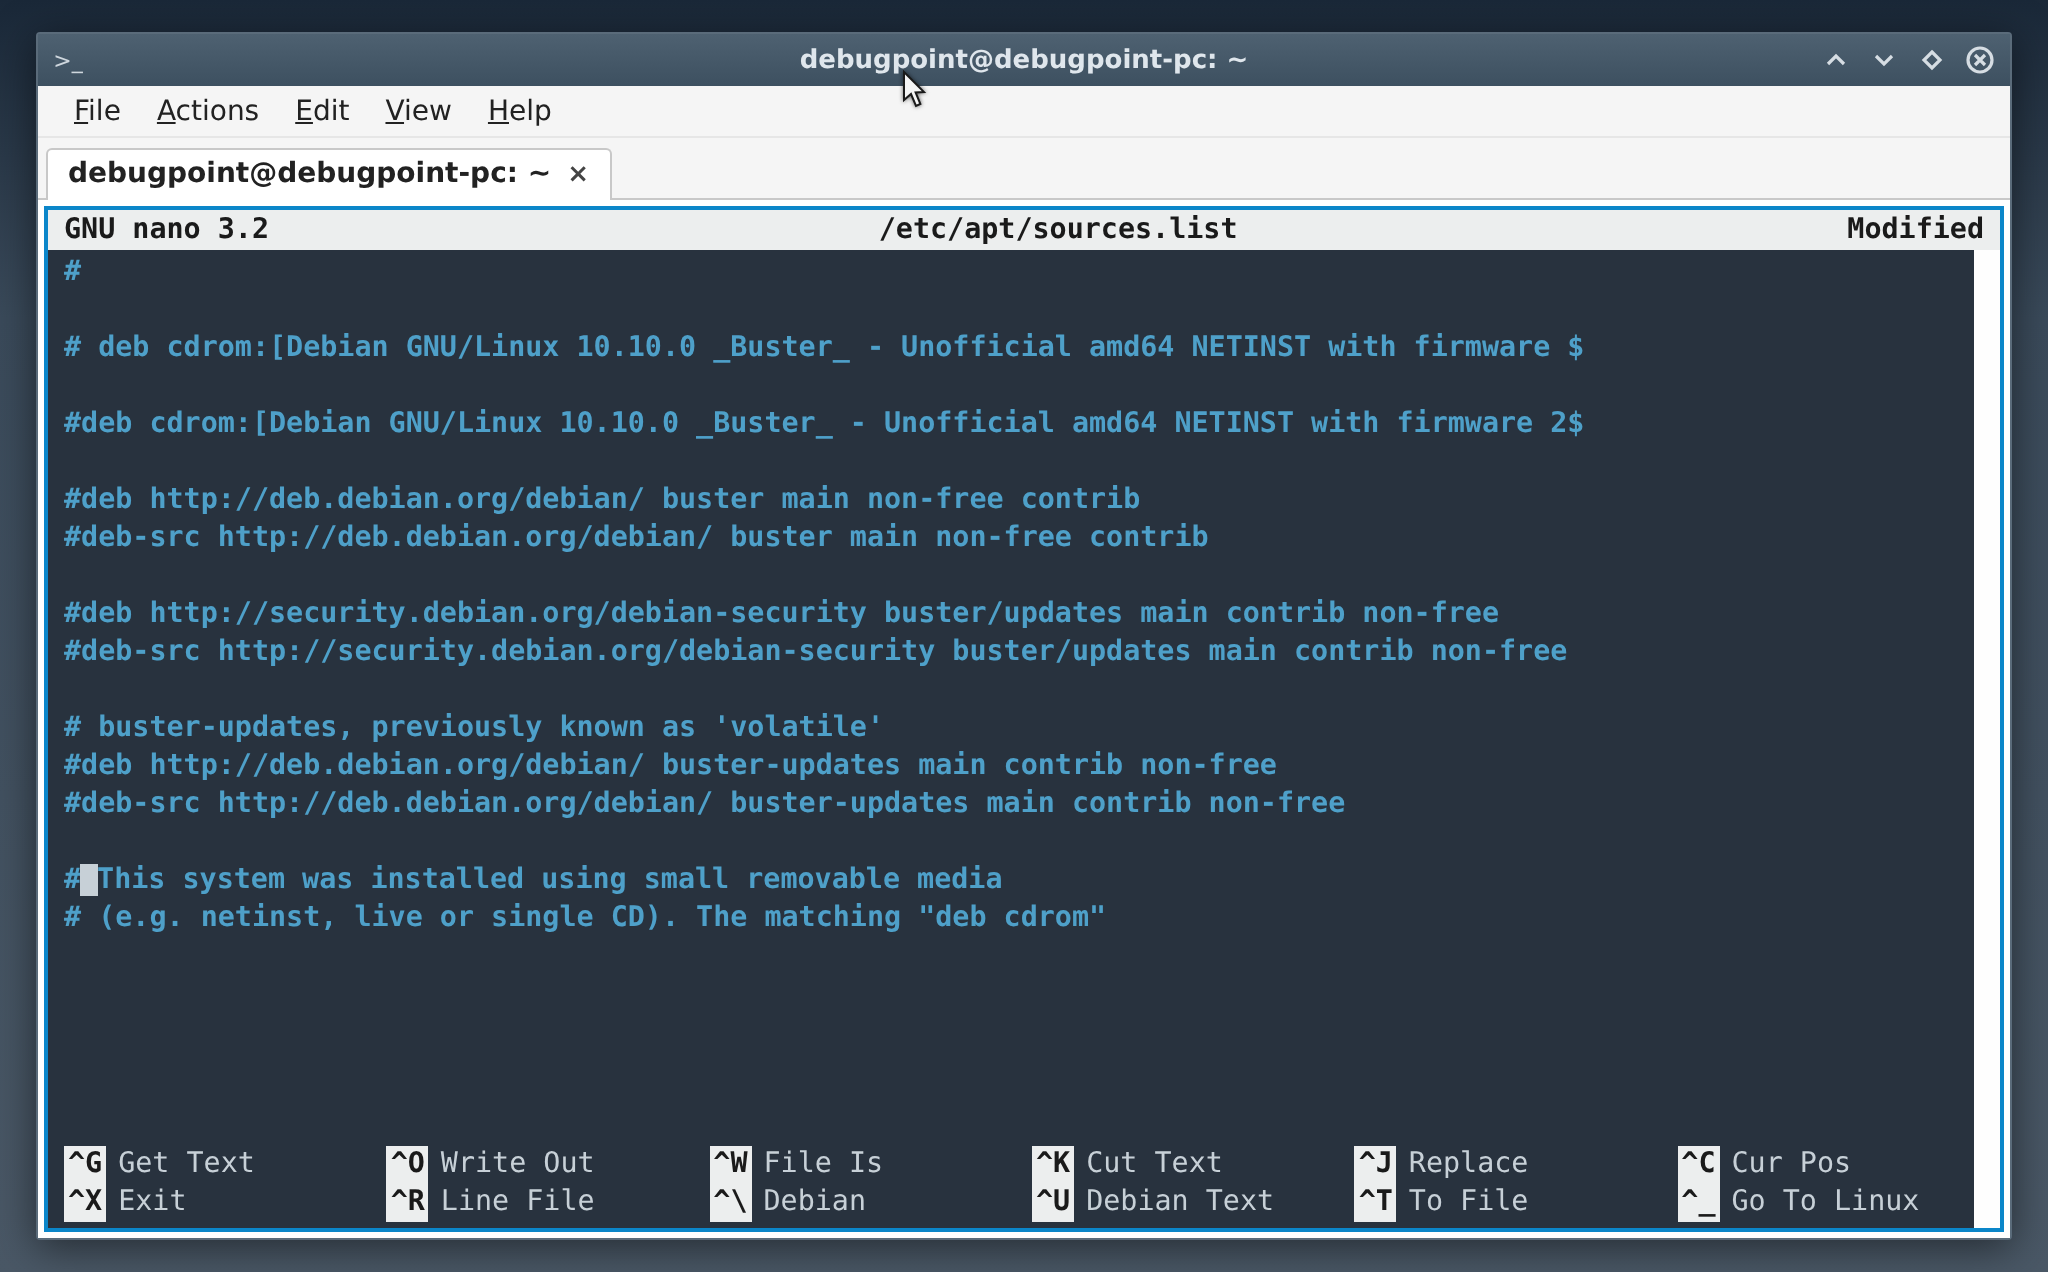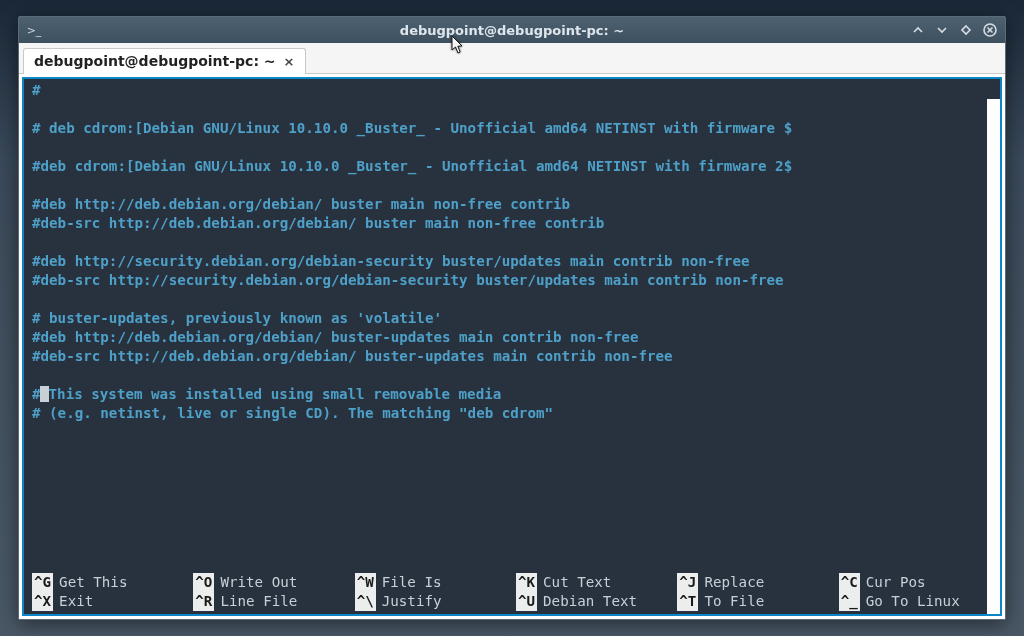--- a/index.html
+++ b/index.html
@@ -222,35 +222,47 @@
         </span>
       <span class="tb-btn">
           <svg width="14" height="14" viewBox="0 0 14 14">
             <circle cx="7" cy="7" r="6" fill="none" stroke="currentColor" stroke-width="1.6"></circle>
             <path d="M4.5 4.5 L9.5 9.5 M9.5 4.5 L4.5 9.5" stroke="currentColor" stroke-width="1.6"></path>
           </svg>
         </span>
     </div>
   </div>
 
+  <div class="menubar">
+    <span class="menu-item"><span class="ul">F</span><span>ile</span></span>
+    <span class="menu-item"><span class="ul">A</span><span>ctions</span></span>
+    <span class="menu-item"><span class="ul">E</span><span>dit</span></span>
+    <span class="menu-item"><span class="ul">V</span><span>iew</span></span>
+    <span class="menu-item"><span class="ul">H</span><span>elp</span></span>
+  </div>
 
   <div class="tabbar">
     <div class="tab">
       <span>debugpoint@debugpoint-pc: ~</span>
       <span class="tab-close">×</span>
     </div>
   </div>
 
   <div class="terminal-wrap">
     <div class="terminal">
+      <div class="nano-header">
+        <span class="left">GNU nano 3.2</span>
+        <span class="center">/etc/apt/sources.list</span>
+        <span class="right">Modified</span>
+      </div>
       <div class="editor" id="editor"><div class="line">#</div><div class="line"></div><div class="line"># deb cdrom:[Debian GNU/Linux 10.10.0 _Buster_ - Unofficial amd64 NETINST with firmware $</div><div class="line"></div><div class="line">#deb cdrom:[Debian GNU/Linux 10.10.0 _Buster_ - Unofficial amd64 NETINST with firmware 2$</div><div class="line"></div><div class="line">#deb http://deb.debian.org/debian/ buster main non-free contrib</div><div class="line">#deb-src http://deb.debian.org/debian/ buster main non-free contrib</div><div class="line"></div><div class="line">#deb http://security.debian.org/debian-security buster/updates main contrib non-free</div><div class="line">#deb-src http://security.debian.org/debian-security buster/updates main contrib non-free</div><div class="line"></div><div class="line"># buster-updates, previously known as 'volatile'</div><div class="line">#deb http://deb.debian.org/debian/ buster-updates main contrib non-free</div><div class="line">#deb-src http://deb.debian.org/debian/ buster-updates main contrib non-free</div><div class="line"></div><div class="line"><span>#</span><span class="cursor"></span><span>This system was installed using small removable media</span></div><div class="line"># (e.g. netinst, live or single CD). The matching "deb cdrom"</div></div>
       <div class="nano-footer" id="footer">
           <div class="sc">
             <span class="key">^G</span>
-            <span>Get This</span>
+            <span>Get Text</span>
           </div>
           <div class="sc">
             <span class="key">^O</span>
             <span>Write Out</span>
           </div>
           <div class="sc">
             <span class="key">^W</span>
             <span>File Is</span>
           </div>
           <div class="sc">
@@ -268,21 +280,21 @@
           <div class="sc">
             <span class="key">^X</span>
             <span>Exit</span>
           </div>
           <div class="sc">
             <span class="key">^R</span>
             <span>Line File</span>
           </div>
           <div class="sc">
             <span class="key">^\</span>
-            <span>Justify</span>
+            <span>Debian</span>
           </div>
           <div class="sc">
             <span class="key">^U</span>
             <span>Debian Text</span>
           </div>
           <div class="sc">
             <span class="key">^T</span>
             <span>To File</span>
           </div>
           <div class="sc">

